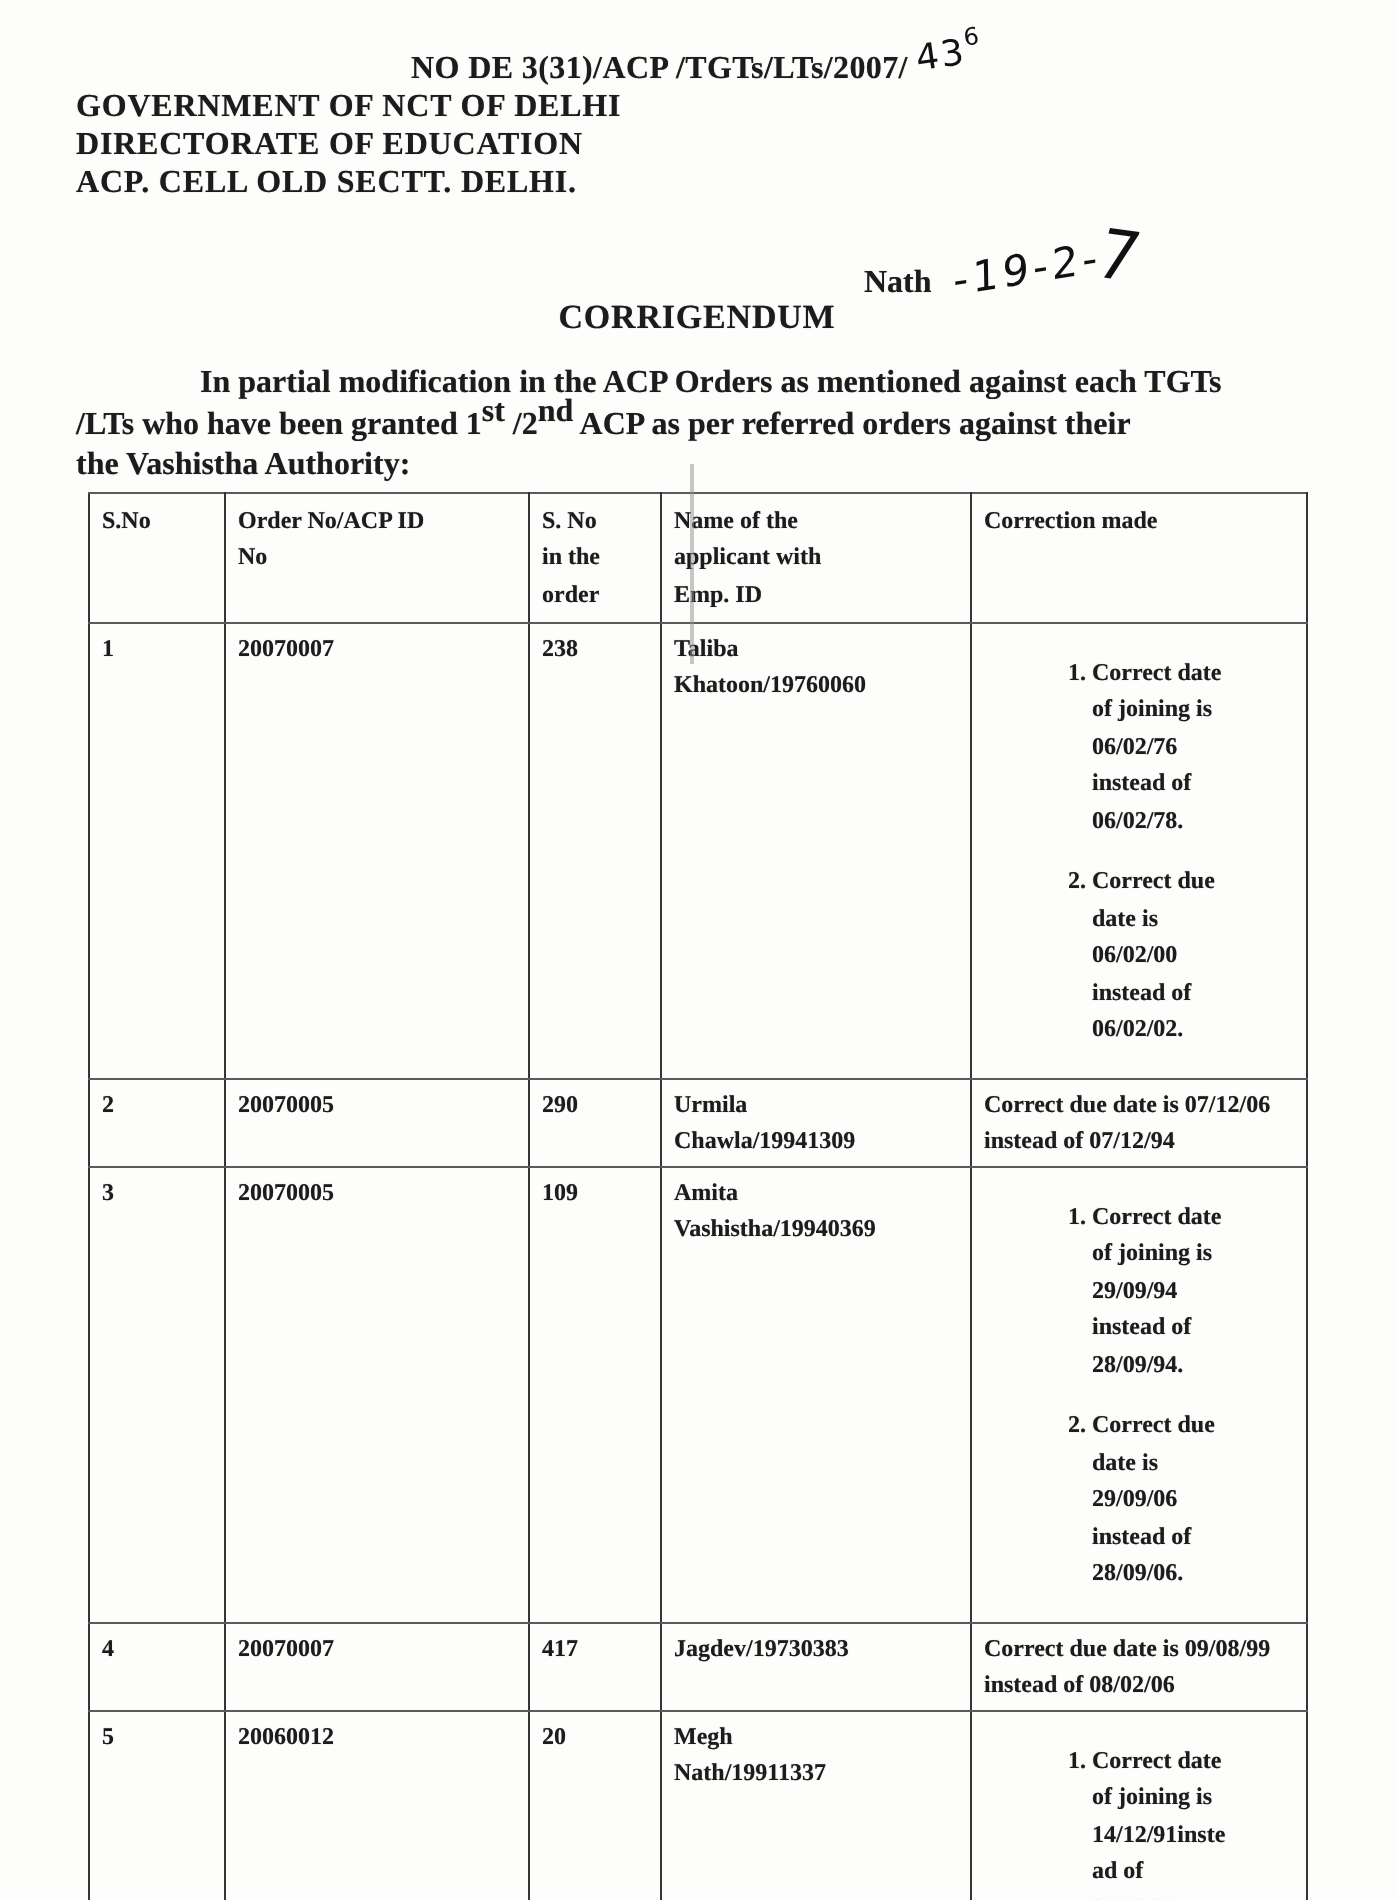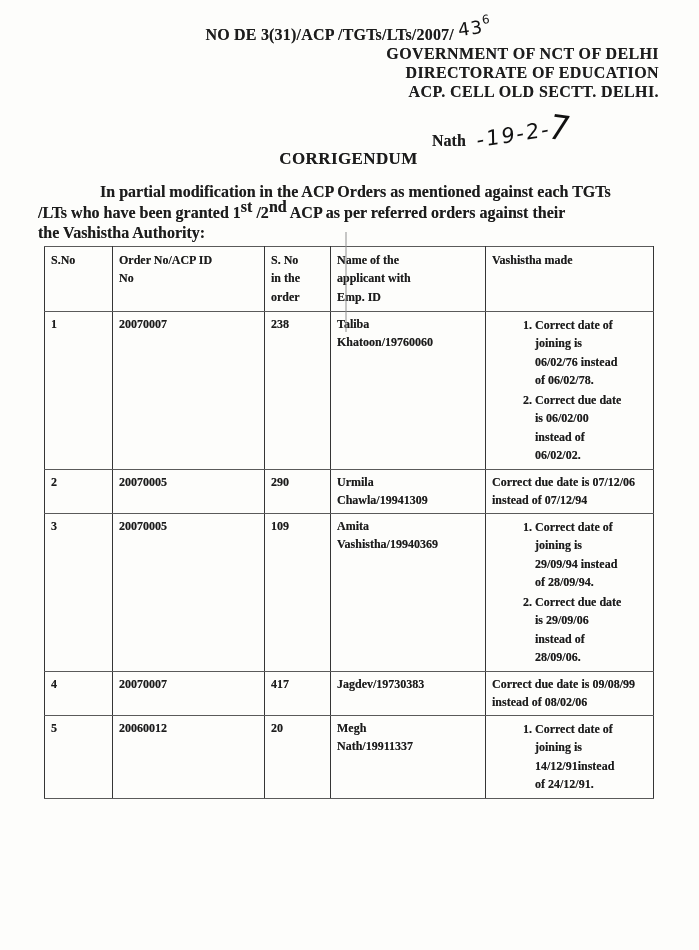--- a/index.html
+++ b/index.html
@@ -6,21 +6,21 @@
   .page{
     width:699px;height:950px;position:relative;overflow:hidden;
     box-sizing:border-box;background:#fdfdfb;
     padding:24px 40px 0 38px;
     font-family:"Liberation Serif","DejaVu Serif",serif;
     font-weight:700;color:#1c1c1c;
   }
   .serif-text{text-shadow:0 0 .4px rgba(25,25,25,.55);}
   
   .ref-line{text-align:center;font-size:16px;line-height:19px;letter-spacing:.2px;white-space:nowrap;}
-  .org-line{text-align:right;font-size:16px;line-height:19px;letter-spacing:.4px;}
+  .org-line{text-align:left;font-size:16px;line-height:19px;letter-spacing:.4px;}
   .hw{font-family:"DejaVu Sans",sans-serif;font-weight:400;color:#111;text-shadow:none;}
   .hw-ref{display:inline-block;font-size:18px;transform:rotate(-8deg);position:relative;top:-6px;margin-left:4px;letter-spacing:1px;}
   .hw-ref-sup{font-size:12px;position:relative;top:-2px;}
   .dated-row{margin-top:14px;height:34px;padding-left:394px;font-size:16px;white-space:nowrap;}
   .dated-hw{display:inline-block;font-size:21px;transform:rotate(-9deg) skewX(-8deg);letter-spacing:2px;margin-left:10px;position:relative;top:-6px;}
   .dated-hw-tail{display:inline-block;font-size:33px;transform:rotate(16deg);position:relative;top:5px;margin-left:-2px;}
   
   .doc-title{text-align:center;font-size:17px;letter-spacing:.4px;}
   .intro{margin-top:13px;font-size:16px;line-height:20.5px;width:614px;}
   .intro-line{display:block;}
@@ -31,21 +31,21 @@
   .corrections th,.corrections td{
     border-left:1.5px solid #353535;border-right:1.5px solid #353535;
     border-top:1.6px solid #5a5a5a;border-bottom:1.6px solid #5a5a5a;
     vertical-align:top;text-align:left;
     font-size:12px;line-height:18.5px;font-weight:700;
     padding:3px 6px;word-wrap:break-word;
   }
   .corrections th{padding:4px 6px;height:56px;}
   .corrections td{height:auto;}
   ol[data-name="correction-list"]{margin:1px 20px 1px 0;padding:0 0 0 42px;}
-  ol[data-name="correction-list"] li{overflow-wrap:break-word;padding:0;margin:1px;}
+  ol[data-name="correction-list"] li{overflow-wrap:break-word;padding:0;margin:12px;}
   [data-name="correction-text"]{overflow-wrap:break-word;}
   
   .artifact-line{position:absolute;left:345px;top:232px;width:1.5px;height:100px;background:#909090;opacity:.5;}
 </style>
 </head>
 <body>
 
 <div class="page serif-text" data-name="document-page">
 
   <div class="ref-line" data-name="reference-number-line">
@@ -75,21 +75,21 @@
         <col style="width:66px">
         <col style="width:155px">
         <col style="width:168px">
     </colgroup>
     <thead data-name="table-header">
       <tr data-name="header-row">
           <th data-name="column-header">S.No</th>
           <th data-name="column-header">Order No/ACP ID<br>No</th>
           <th data-name="column-header">S. No<br>in the<br>order</th>
           <th data-name="column-header">Name of the<br>applicant with<br>Emp. ID</th>
-          <th data-name="column-header">Vashistha made</th>
+          <th data-name="column-header">Correction made</th>
         </tr>
     </thead>
     <tbody data-name="table-body">
         <tr data-name="table-row">
           <td data-name="cell-sno">1</td>
           <td data-name="cell-order-no">20070007</td>
           <td data-name="cell-serial-in-order">238</td>
           <td data-name="cell-applicant-name">Taliba<br>Khatoon/19760060</td>
           <td data-name="cell-correction">
             <ol data-name="correction-list">

